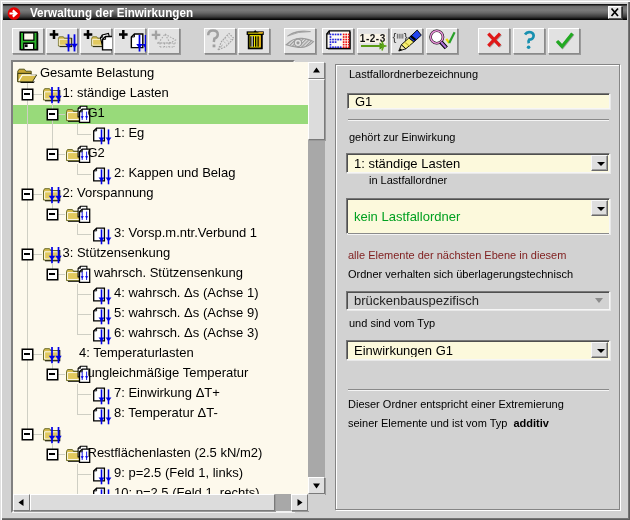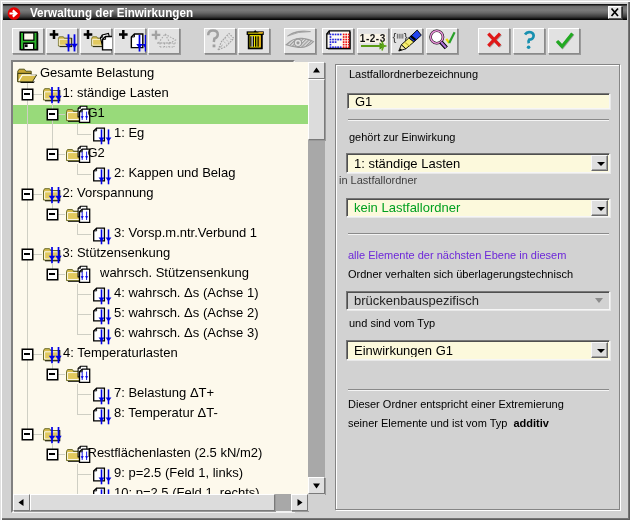--- a/index.html
+++ b/index.html
@@ -427,86 +427,87 @@
           <g transform="translate(16.2,6.6) scale(0.52)">
             <use href="#arr"></use>
           </g>
           <g transform="translate(20.6,6.6) scale(0.52)">
             <use href="#arr"></use>
           </g>
         </svg>
 <div class="ebox" style="left:33.5px;top:206.5px">
           <i></i>
         </div>
-<div class="trow" style="left:87px;top:203px">wahrsch. Stützensenkung</div>
+<div class="trow" style="left:81px;top:203px">wahrsch. Stützensenkung</div>
 <svg class="ab" style="left:79px;top:223.5px" width="22" height="20" viewBox="0 0 22 20">
           <use href="#page" x="1" y="1.5"></use>
           <g transform="translate(9.5,3.4) scale(0.92)">
             <use href="#arr"></use>
           </g>
           <g transform="translate(16.5,3.4) scale(0.92)">
             <use href="#arr"></use>
           </g>
         </svg>
 <div class="trow" style="left:101px;top:223px">4: wahrsch. Δs (Achse 1)</div>
 <svg class="ab" style="left:79px;top:243.5px" width="22" height="20" viewBox="0 0 22 20">
           <use href="#page" x="1" y="1.5"></use>
           <g transform="translate(9.5,3.4) scale(0.92)">
             <use href="#arr"></use>
           </g>
           <g transform="translate(16.5,3.4) scale(0.92)">
             <use href="#arr"></use>
           </g>
         </svg>
-<div class="trow" style="left:101px;top:243px">5: wahrsch. Δs (Achse 2)</div>
+<div class="trow" style="left:101px;top:243px">5: wahrsch. Δs (Achse 9)</div>
 <svg class="ab" style="left:79px;top:263.5px" width="22" height="20" viewBox="0 0 22 20">
           <use href="#page" x="1" y="1.5"></use>
           <g transform="translate(9.5,3.4) scale(0.92)">
             <use href="#arr"></use>
           </g>
           <g transform="translate(16.5,3.4) scale(0.92)">
             <use href="#arr"></use>
           </g>
         </svg>
 <div class="trow" style="left:101px;top:263px">6: wahrsch. Δs (Achse 3)</div>
 <svg class="ab" style="left:26px;top:284.5px" width="27" height="17" viewBox="0 0 27 17">
           <use href="#fold" x="4" y="1"></use>
           <use href="#arr" transform="translate(13,0)"></use>
           <use href="#arr" transform="translate(19.5,0)"></use>
         </svg>
 <div class="ebox" style="left:8.5px;top:286.5px">
           <i></i>
         </div>
-<div class="trow" style="left:50px;top:283px">4: Temperaturlasten</div>
+<div class="trow" style="left:66px;top:283px">4: Temperaturlasten</div>
 <svg class="ab" style="left:53px;top:303px" width="25" height="19" viewBox="0 0 25 19">
           <use href="#fold" x="0" y="4" transform="scale(0.97)"></use>
           <use href="#spage" x="11.5" y="0.6"></use>
           <g transform="translate(12.8,3.4) scale(1.16,1.22)">
             <use href="#spage"></use>
           </g>
           <g transform="translate(16.2,6.6) scale(0.52)">
             <use href="#arr"></use>
           </g>
           <g transform="translate(20.6,6.6) scale(0.52)">
             <use href="#arr"></use>
           </g>
         </svg>
 <div class="ebox" style="left:33.5px;top:306.5px">
           <i></i>
         </div>
+<div class="trow" style="left:74.5px;top:303px">ungleichmäßige Temperatur</div>
 <svg class="ab" style="left:79px;top:323.5px" width="22" height="20" viewBox="0 0 22 20">
           <use href="#page" x="1" y="1.5"></use>
           <g transform="translate(9.5,3.4) scale(0.92)">
             <use href="#arr"></use>
           </g>
           <g transform="translate(16.5,3.4) scale(0.92)">
             <use href="#arr"></use>
           </g>
         </svg>
-<div class="trow" style="left:101px;top:323px">7: Belastung ΔT+</div>
+<div class="trow" style="left:101px;top:323px">7: Einwirkung ΔT+</div>
 <svg class="ab" style="left:79px;top:343.5px" width="22" height="20" viewBox="0 0 22 20">
           <use href="#page" x="1" y="1.5"></use>
           <g transform="translate(9.5,3.4) scale(0.92)">
             <use href="#arr"></use>
           </g>
           <g transform="translate(16.5,3.4) scale(0.92)">
             <use href="#arr"></use>
           </g>
         </svg>
 <div class="trow" style="left:101px;top:343px">8: Temperatur ΔT-</div>
@@ -580,29 +581,29 @@
       <div class="fin">G1</div>
     </div>
 <div class="sep" style="left:348px;top:119px;width:261px"></div>
 <div class="lab" style="left:349px;top:131px;color:#000">gehört zur Einwirkung</div>
 <div class="field" style="left:346px;top:153px;width:264px;height:20px">
       <div class="fin" style="color:#000">1: ständige Lasten</div>
       <div class="dbtn">
         <div class="darr"></div>
       </div>
     </div>
-<div class="lab" style="left:339px;top:174px;color:#404040">in Lastfallordner</div>
-<div class="field" style="left:346px;top:198px;width:264px;height:19px">
+<div class="lab" style="left:369px;top:174px;color:#000000">in Lastfallordner</div>
+<div class="field" style="left:346px;top:198px;width:264px;height:36px">
       <div class="fin" style="color:#00a020">kein Lastfallordner</div>
       <div class="dbtn">
         <div class="darr"></div>
       </div>
     </div>
 <div class="sep" style="left:348px;top:233px;width:261px"></div>
-<div class="lab" style="left:348px;top:249px;color:#6d28d9">alle Elemente der nächsten Ebene in diesem</div>
+<div class="lab" style="left:348px;top:249px;color:#7f1d1d">alle Elemente der nächsten Ebene in diesem</div>
 <div class="lab" style="left:348px;top:268px;color:#000">Ordner verhalten sich überlagerungstechnisch</div>
 <div class="field" style="left:346px;top:291px;width:264px;height:19px;background:#d2d2d2">
       <div class="fin" style="color:#222">brückenbauspezifisch</div>
       <div style="position:absolute;right:6px;top:6px;width:0;height:0;border:4.5px solid transparent;border-top:5px solid #8c8c8c;border-bottom:none"></div>
     </div>
 <div class="lab" style="left:349px;top:317px;color:#000">und sind vom Typ</div>
 <div class="field" style="left:346px;top:340px;width:264px;height:20px">
       <div class="fin" style="color:#000">Einwirkungen G1</div>
       <div class="dbtn">
         <div class="darr"></div>

